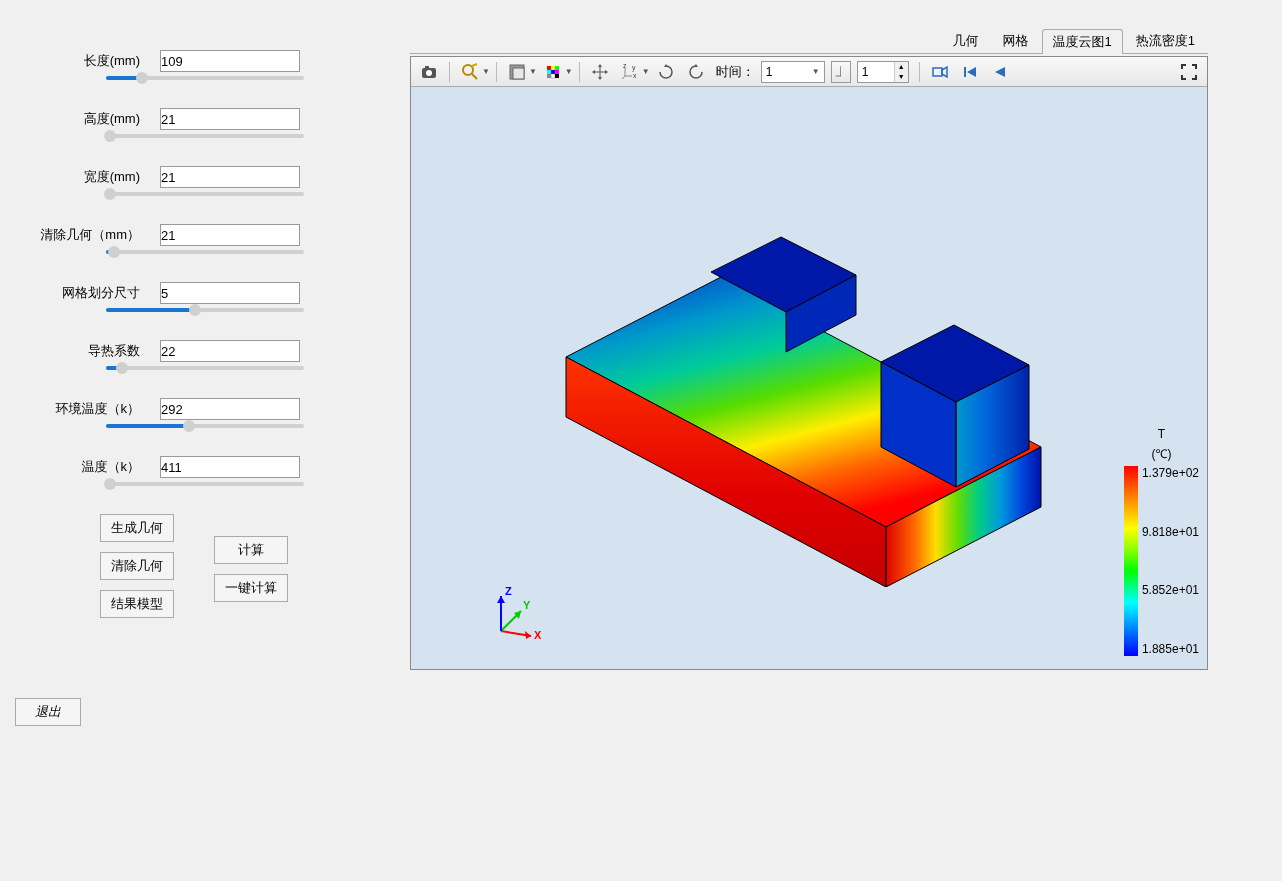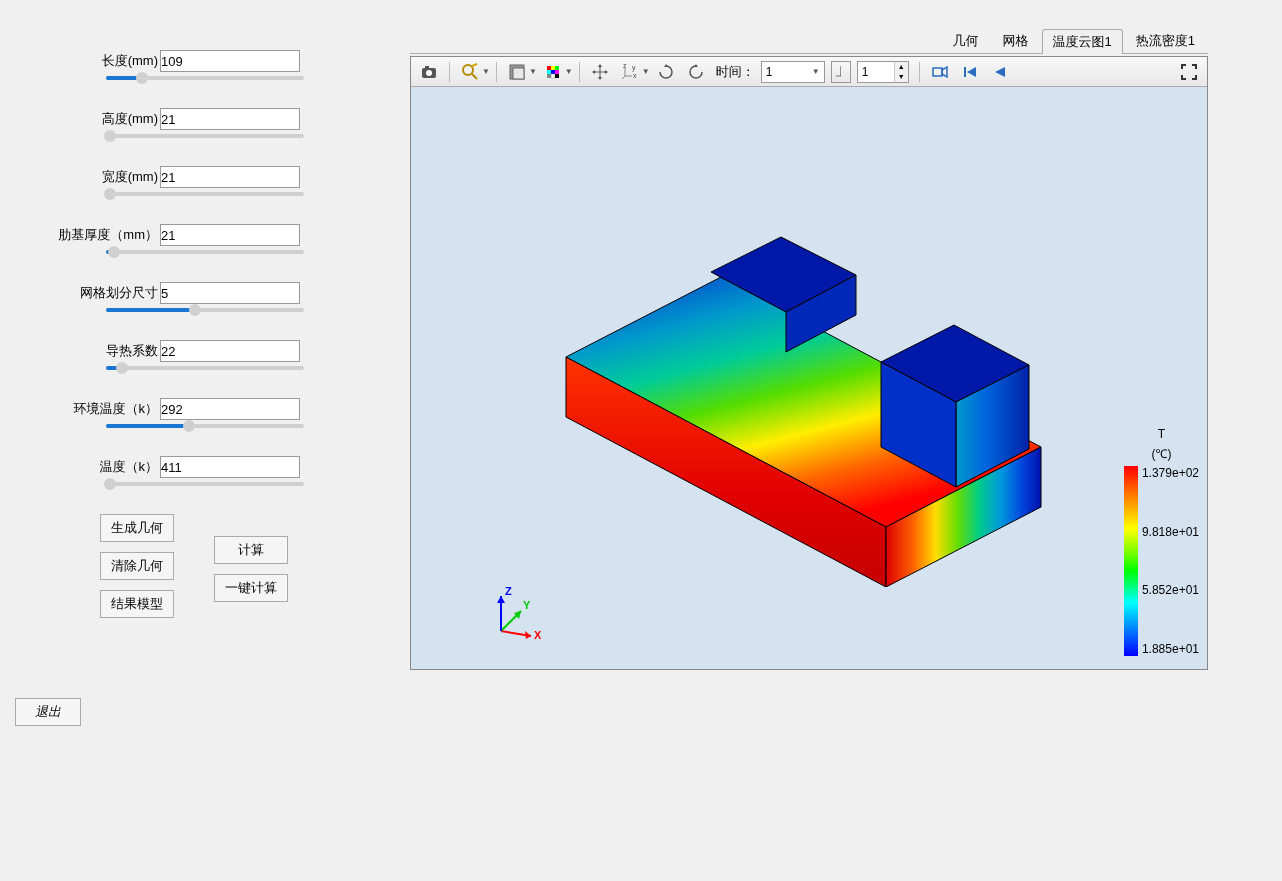--- a/index.html
+++ b/index.html
@@ -20,21 +20,21 @@
   padding: 50px 0 0 0;
 }
 .param-row {
   display: flex;
   align-items: center;
   margin: 0 0 4px 0;
 }
 .param-label {
   width: 160px;
   text-align: right;
-  padding-right: 2px;
+  padding-right: 20px;
   font-size: 13px;
 }
 .param-input {
   width: 140px;
   height: 22px;
   border: 1px solid #999;
   padding: 0 0;
   font-size: 13px;
   background: #fff;
 }
@@ -287,21 +287,21 @@
         <div class="param-label">宽度(mm)</div>
         <input class="param-input" value="21" style="">
       </div>
       <div class="slider-wrap">
         <div class="slider-track">
           <div class="slider-fill" style="width: 2%;"></div>
           <div class="slider-thumb" style="left: 2%;"></div>
         </div>
       </div>
       <div class="param-row">
-        <div class="param-label">肋基厚度（mm）</div>
+        <div class="param-label">清除几何（mm）</div>
         <input class="param-input" value="21" style="">
       </div>
       <div class="slider-wrap">
         <div class="slider-track">
           <div class="slider-fill" style="width: 4%;"></div>
           <div class="slider-thumb" style="left: 4%;"></div>
         </div>
       </div>
       <div class="param-row">
         <div class="param-label">网格划分尺寸</div>

